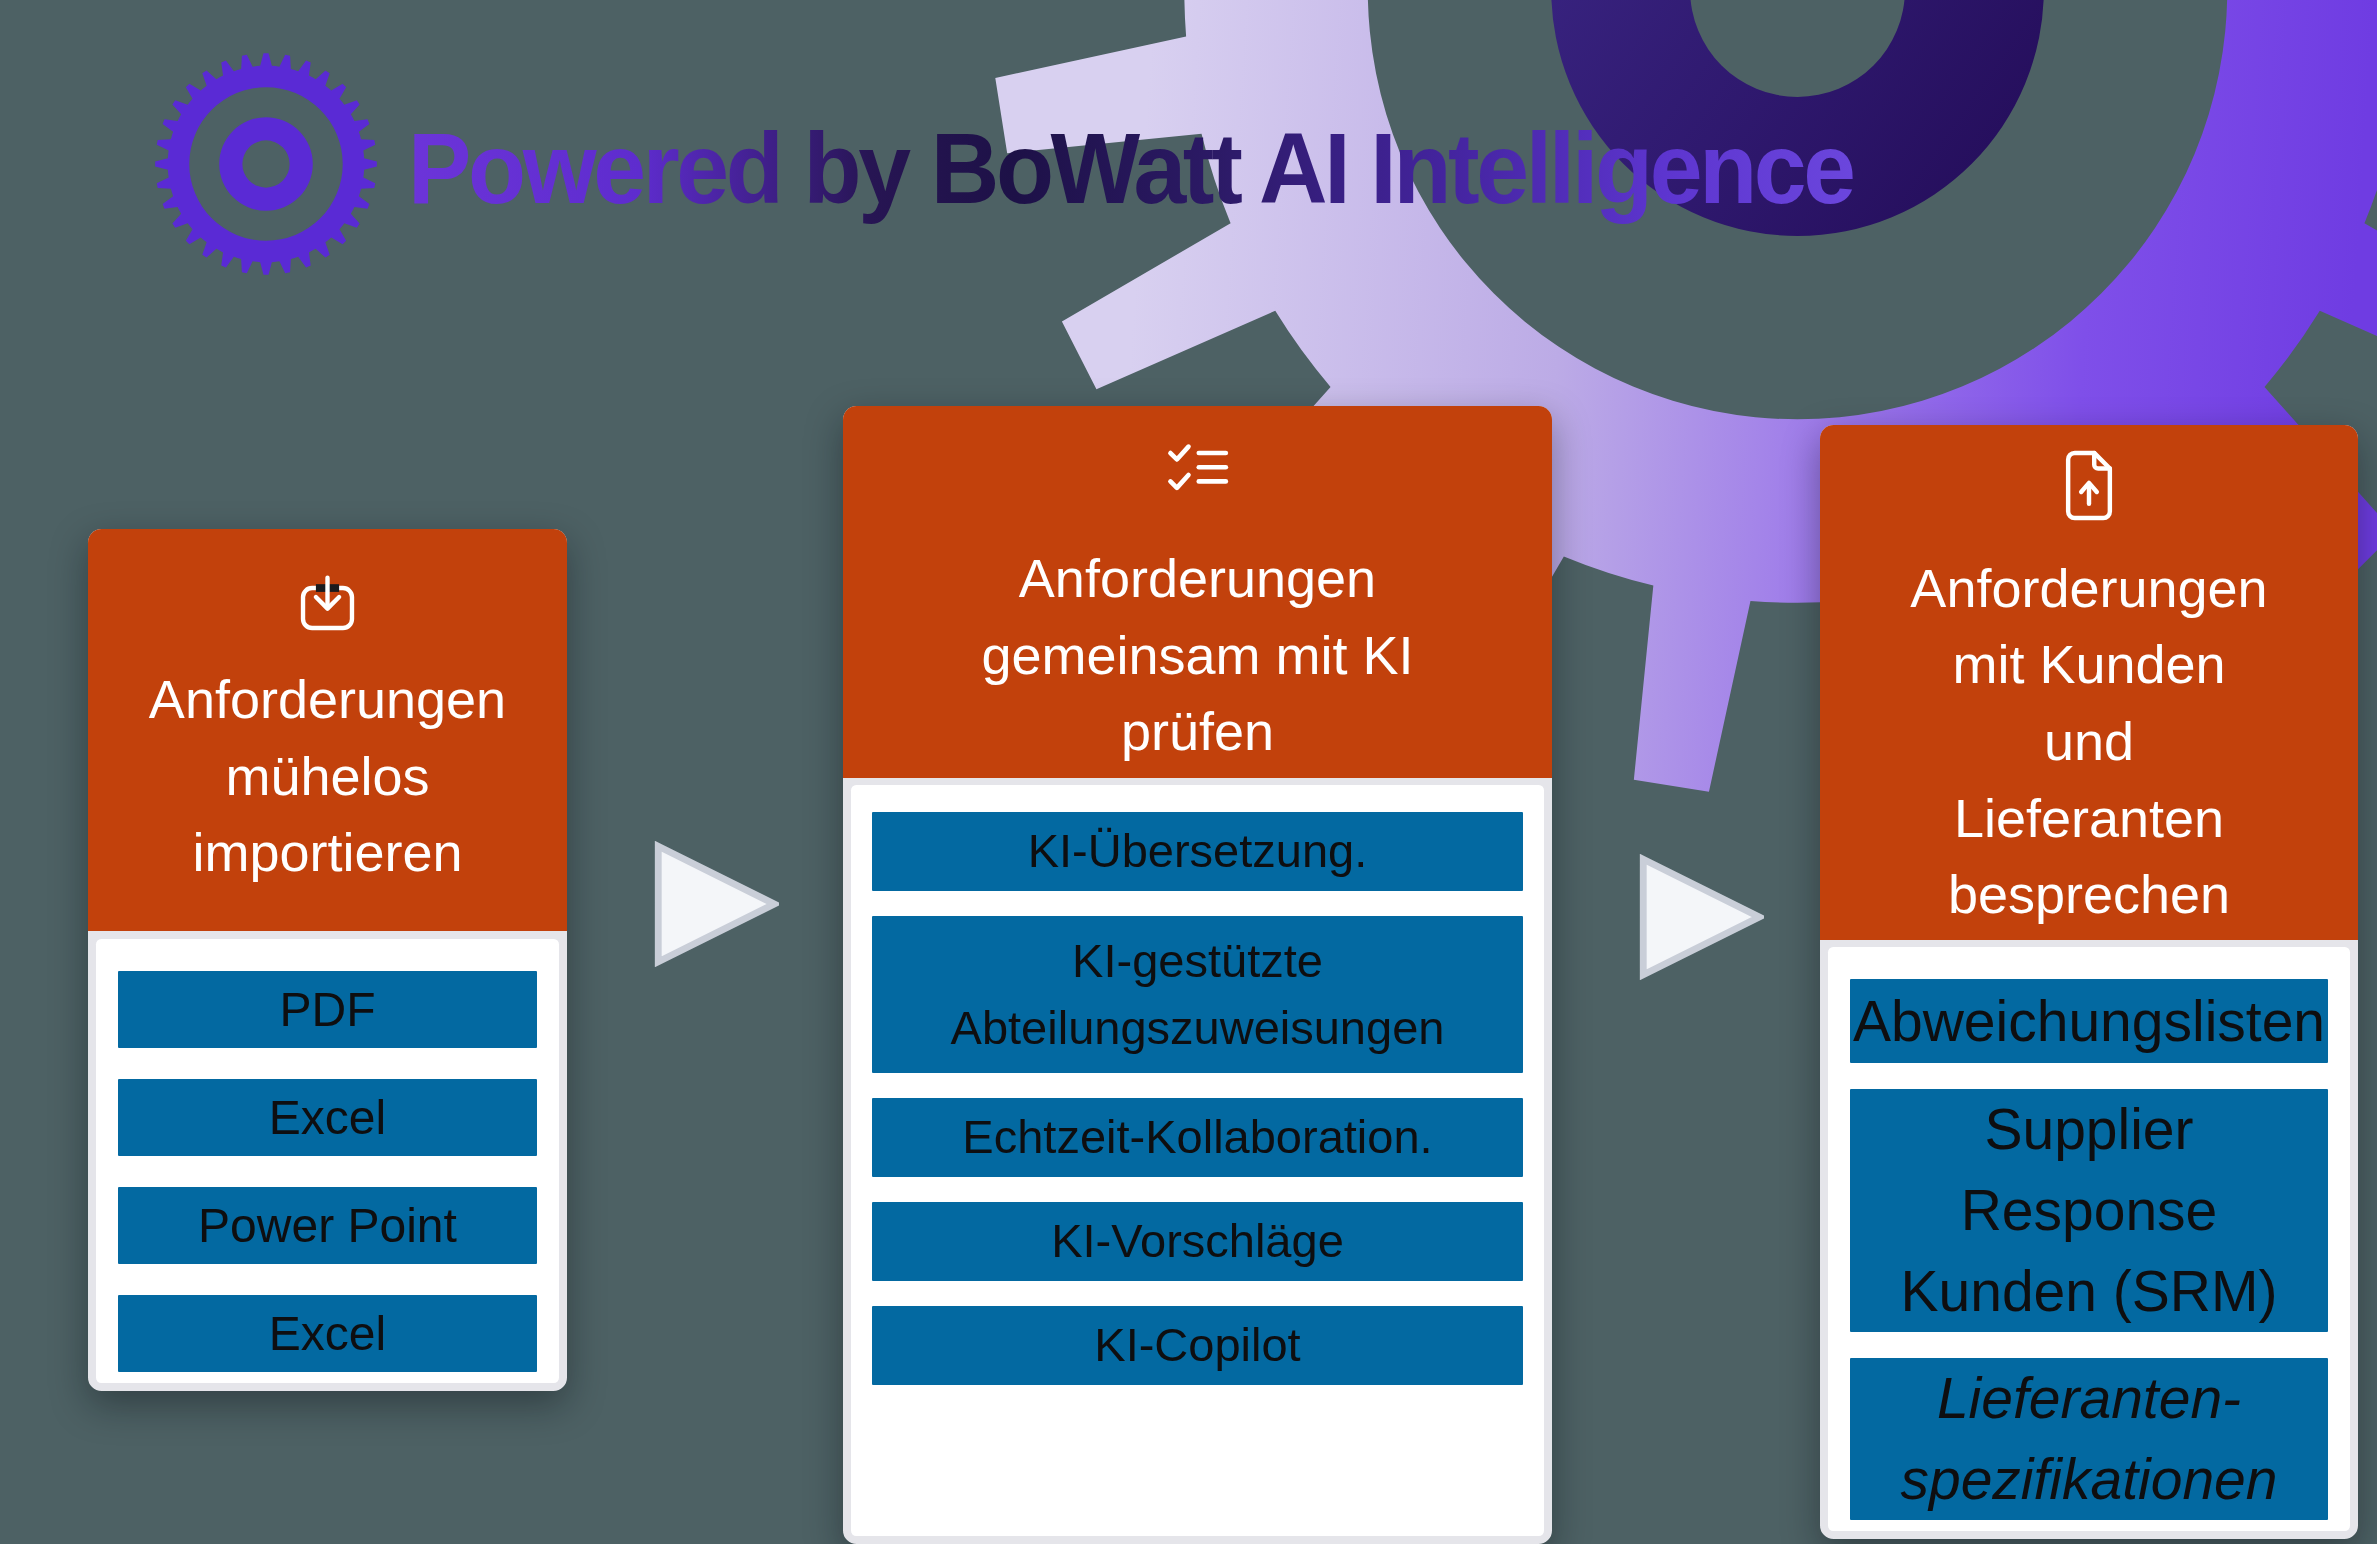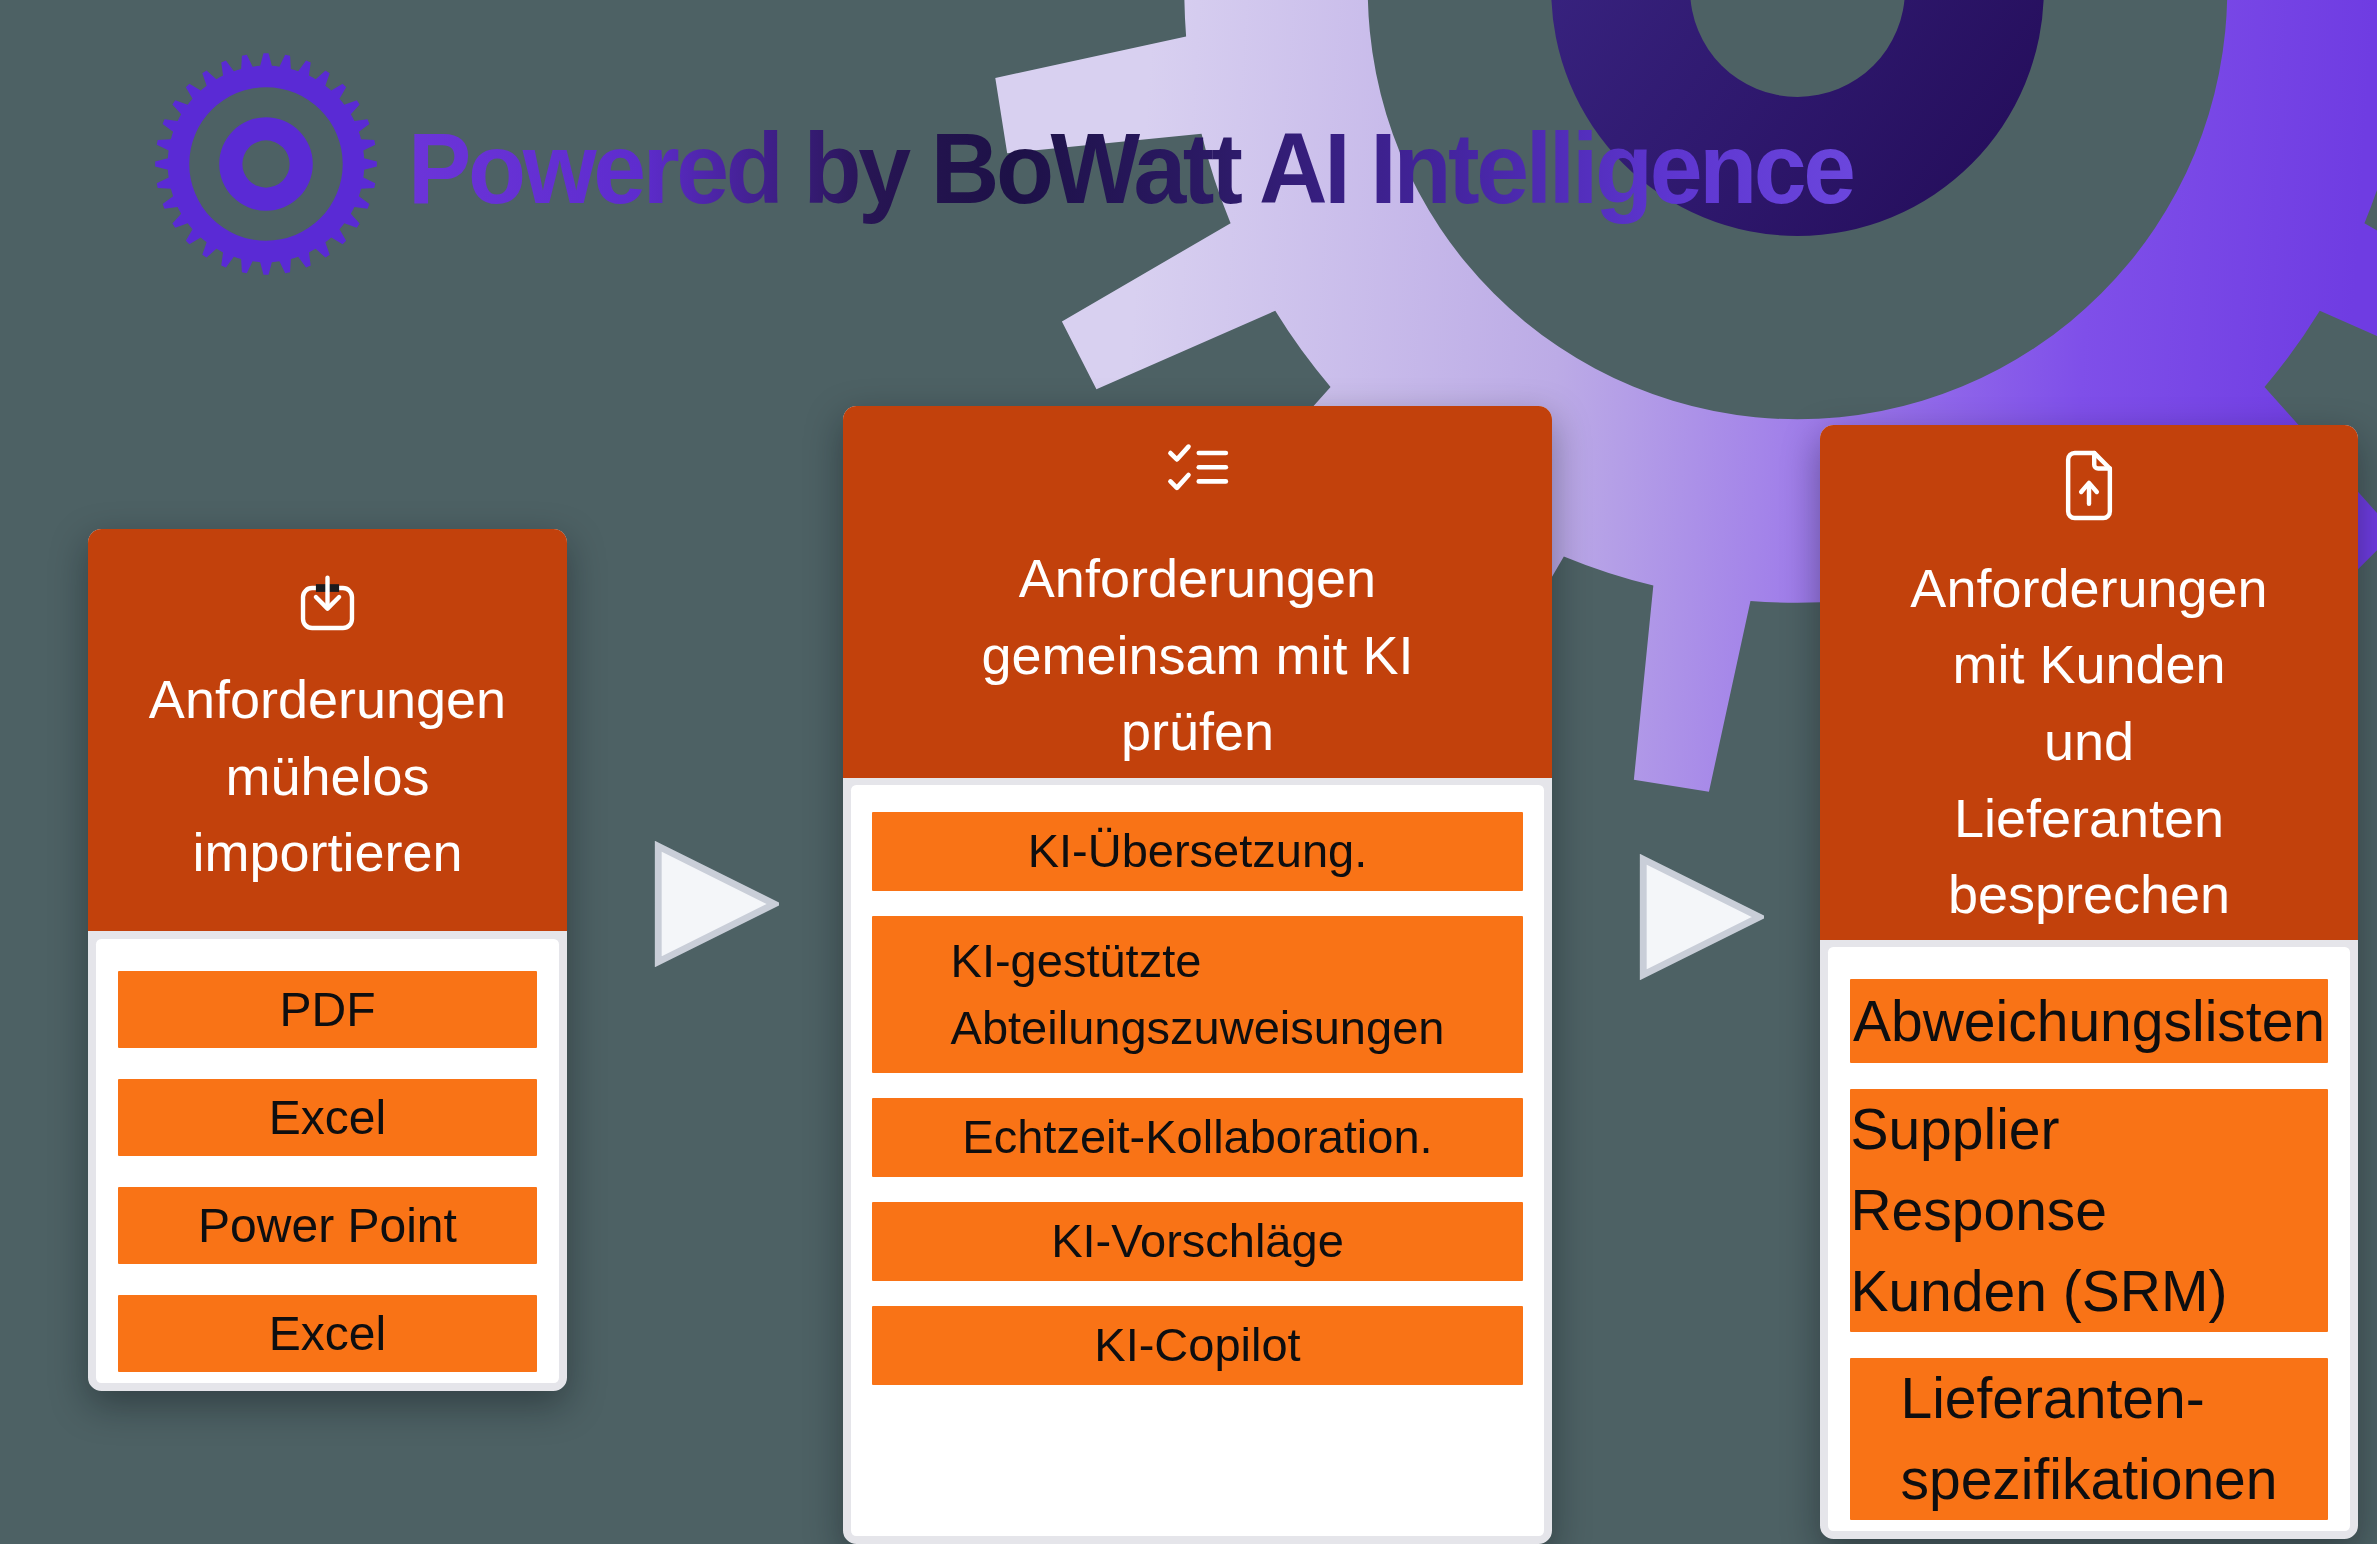--- a/index.html
+++ b/index.html
@@ -32,23 +32,23 @@
   }
   .card-title{
     white-space:pre-line;text-align:center;
     font-size:54px;line-height:1.42;font-weight:400;color:#ffffff;
   }
   .card-body{
     background:#ffffff;border-radius:5.2px;margin:7.3px 8.4px 8.4px;flex:1;
     box-sizing:border-box;display:flex;flex-direction:column;align-items:stretch;
   }
   .row{
-    background:#f97316;border-radius:1px;
+    background:#0369a1;border-radius:1px;
     display:flex;align-items:center;justify-content:center;
-    text-align:left;color:#0e0e10;white-space:pre-line;line-height:1.42;
+    text-align:center;color:#0e0e10;white-space:pre-line;line-height:1.42;
     flex:0 0 auto;
   }
   
   .c1{left:88px;top:529px;width:479px;height:862px;}
   .c1 .card-header{height:409px;padding-top:41px;}
   .c1 .icon{margin-bottom:22px;}
   .c1 .card-body{padding:32.5px 22px 10.5px;}
   .c1 .row{min-height:77px;margin-bottom:31px;font-size:48px;}
   .c1 .row:last-child{margin-bottom:0;}
   
@@ -60,21 +60,21 @@
   .c2 .row:nth-child(2){min-height:157px;}
   .c2 .row:last-child{margin-bottom:0;}
   
   .c3{left:1820px;top:425px;width:538px;height:1114px;}
   .c3 .card-header{height:527px;padding-top:23.6px;}
   .c3 .icon{margin-bottom:26px;}
   .c3 .card-body{padding:32.5px 22px 10.5px;}
   .c3 .row{margin-bottom:26px;font-size:57px;}
   .c3 .row:nth-child(1){min-height:84px;}
   .c3 .row:nth-child(2){min-height:181px;}
-  .c3 .row:nth-child(3){min-height:162px;margin-bottom:0;}
+  .c3 .row:nth-child(3){min-height:162px;margin-bottom:0;font-style:italic;}
   
   .flow-arrow{position:absolute;z-index:3;width:126px;height:126px;}
   #arrow-1{left:653px;top:841px;}
   #arrow-2{left:1638px;top:854px;}
 </style>
 </head>
 <body>
 
 <svg id="bg-gear-svg" viewBox="0 0 2760 3320" aria-hidden="true">
   <defs>

